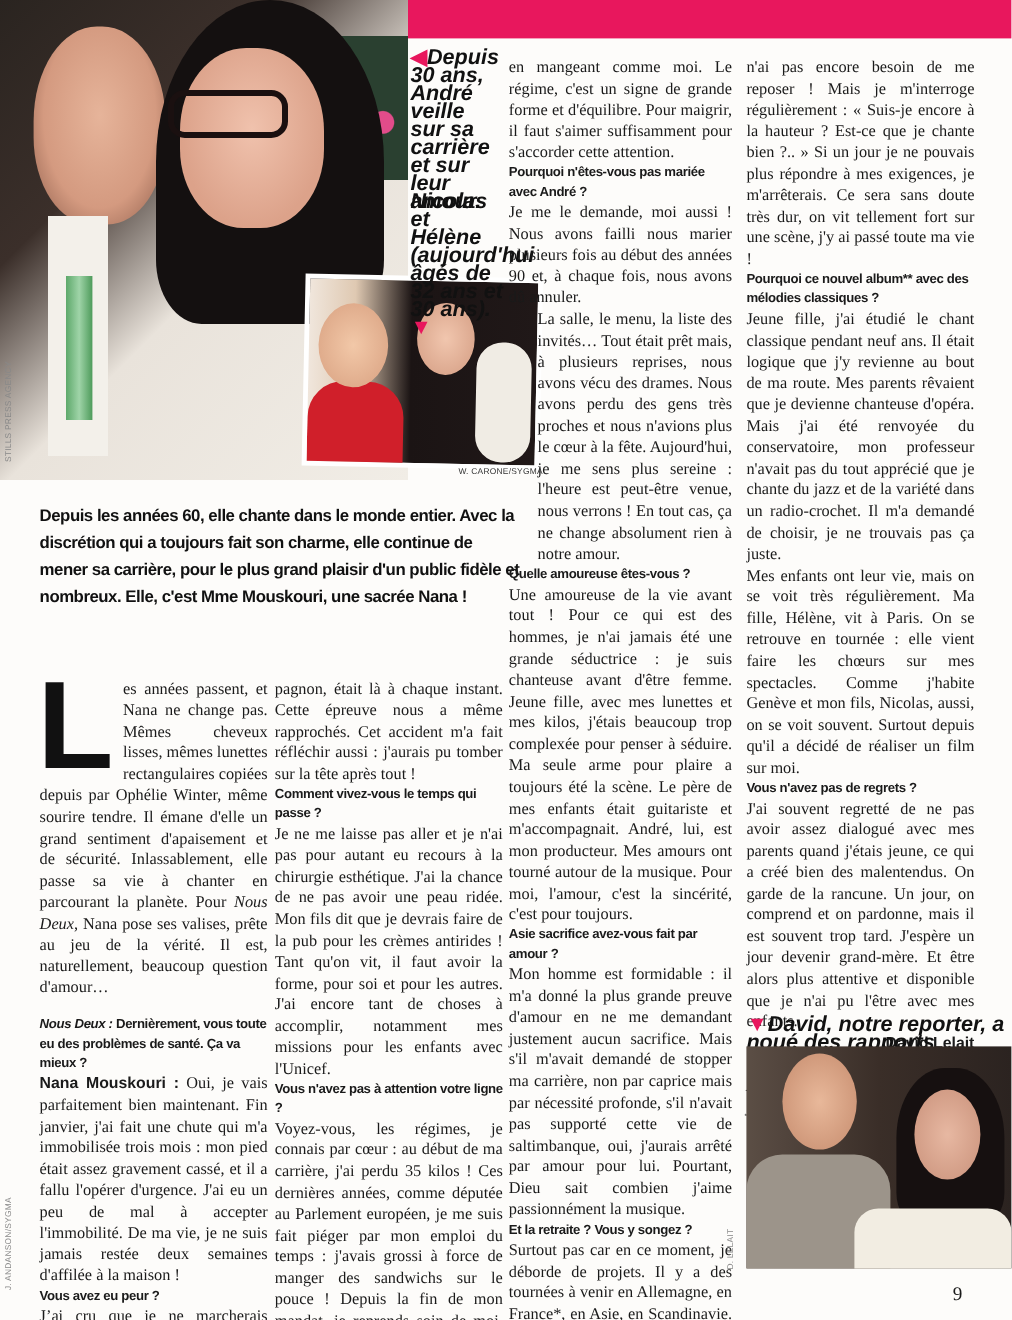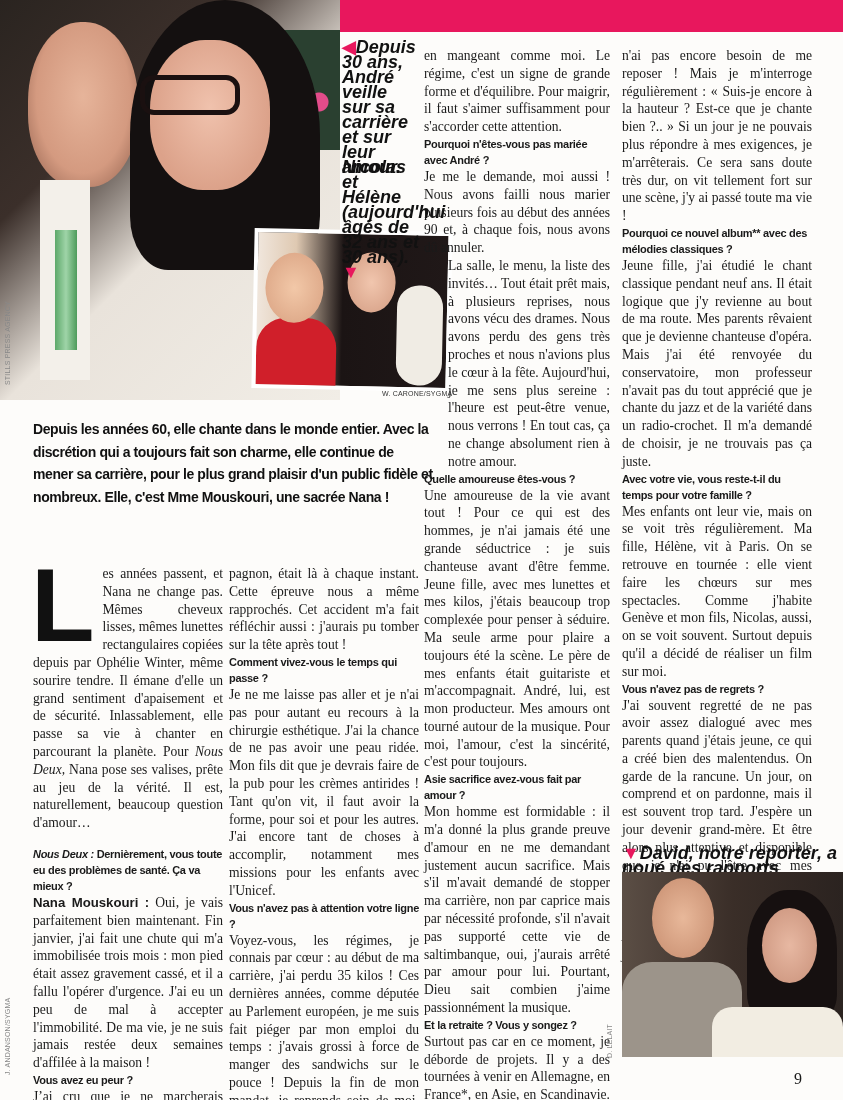--- a/index.html
+++ b/index.html
@@ -98,21 +98,20 @@
   <p>Mon homme est formidable : il m'a donné la plus grande preuve d'amour en ne me demandant justement aucun sacrifice. Mais s'il m'avait demandé de stopper ma carrière, non par caprice mais par nécessité profonde, s'il n'avait pas supporté cette vie de saltimbanque, oui, j'aurais arrêté par amour pour lui. Pourtant, Dieu sait combien j'aime passionnément la musique.</p>
   <p class="q">Et la retraite ? Vous y songez ?</p>
   <p>Surtout pas car en ce moment, je déborde de projets. Il y a des tournées à venir en Allemagne, en France*, en Asie, en Scandinavie. J'espère bien me produire à la cathédrale Notre-Dame à la fin de l'année. On me dit souvent qu'à 60 ans passés il faut s'arrêter. Je</p>
 </div>
 <div class="credit credit-v" style="left:606px; top:1058px;">D. LELAIT</div>
 
 <div class="col" style="left:622px; top:47px; width:190px;">
   <p>n'ai pas encore besoin de me reposer ! Mais je m'interroge régulièrement : « Suis-je encore à la hauteur ? Est-ce que je chante bien ?.. » Si un jour je ne pouvais plus répondre à mes exigences, je m'arrêterais. Ce sera sans doute très dur, on vit tellement fort sur une scène, j'y ai passé toute ma vie !</p>
   <p class="q">Pourquoi ce nouvel album** avec des mélodies classiques ?</p>
   <p>Jeune fille, j'ai étudié le chant classique pendant neuf ans. Il était logique que j'y revienne au bout de ma route. Mes parents rêvaient que je devienne chanteuse d'opéra. Mais j'ai été renvoyée du conservatoire, mon professeur n'avait pas du tout apprécié que je chante du jazz et de la variété dans un radio-crochet. Il m'a demandé de choisir, je ne trouvais pas ça juste.</p>
-  <p class="q">Avec votre vie, vous reste-t-il du temps pour votre famille ?</p>
   <p>Mes enfants ont leur vie, mais on se voit très régulièrement. Ma fille, Hélène, vit à Paris. On se retrouve en tournée : elle vient faire les chœurs sur mes spectacles. Comme j'habite Genève et mon fils, Nicolas, aussi, on se voit souvent. Surtout depuis qu'il a décidé de réaliser un film sur moi.</p>
   <p class="q">Vous n'avez pas de regrets ?</p>
   <p>J'ai souvent regretté de ne pas avoir assez dialogué avec mes parents quand j'étais jeune, ce qui a créé bien des malentendus. On garde de la rancune. Un jour, on comprend et on pardonne, mais il est souvent trop tard. J'espère un jour devenir grand-mère. Et être alors plus attentive et disponible que je n'ai pu l'être avec mes enfants.</p>
   <p class="sig">David Lelait</p>
   <p class="foot">*Elle sera à Nantes le 13 juin, Angers le 14 juin et Uzès le 15 juillet.</p>
   <p><span>**Classic</span><i> (Mercury/Universal).</i></p>
 </div>
 
 <div class="caption" style="left:622px; top:846px; width:221px;">
   <span class="tri">▼</span><span>David, notre reporter, a noué des rapports chaleureux avec Nana.</span>

